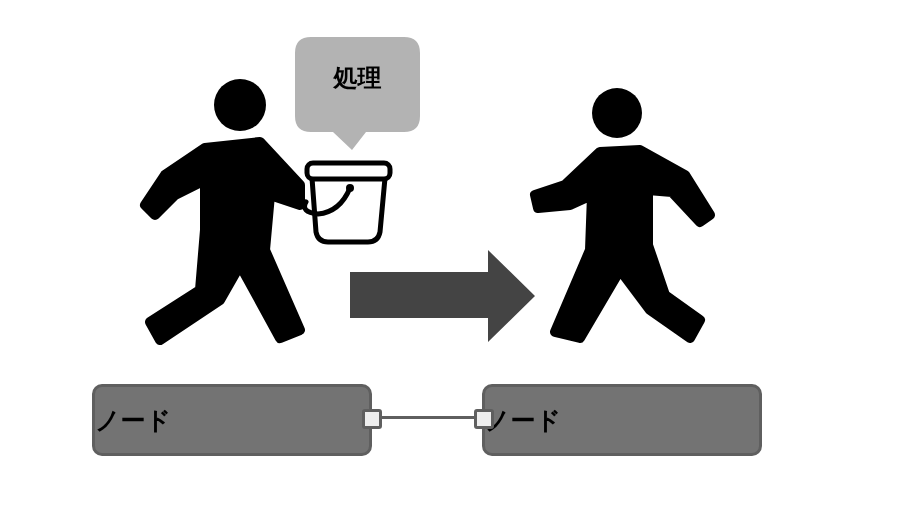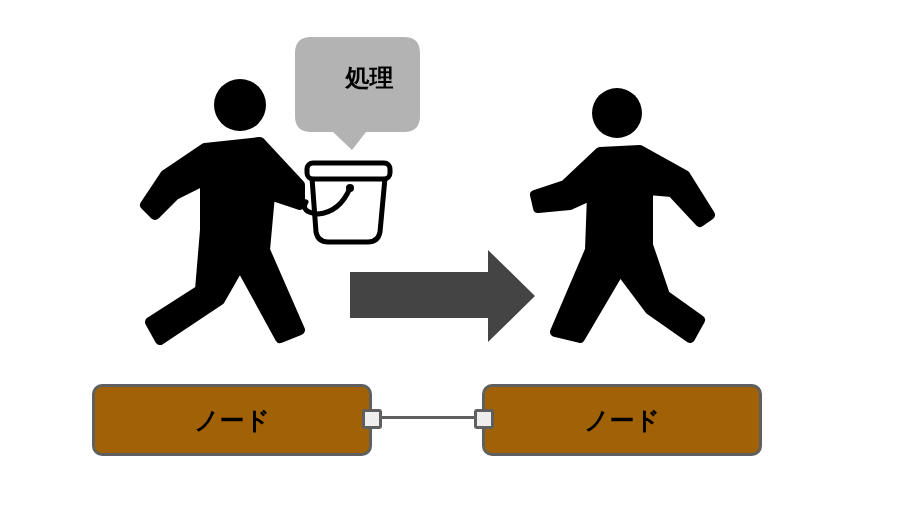--- a/index.html
+++ b/index.html
@@ -1,19 +1,19 @@
 <!DOCTYPE html>
 <html><head>
 <meta charset="utf-8">
 <style>
   html,body{margin:0;padding:0;background:#ffffff;}
   body{width:906px;height:513px;position:relative;overflow:hidden;font-family:"DejaVu Sans",sans-serif;}
   .layer{position:absolute;left:0;top:0;}
-  .bubble-text{position:absolute;left:295px;top:62px;width:125px;text-align:center;font-size:24px;font-weight:bold;color:#000;margin-left:12px;}
-  .node{position:absolute;top:384px;width:274px;height:66px;background:#a16207;border:3px solid #5f5f5f;border-radius:10px;box-sizing:content-box;display:flex;align-items:center;justify-content:center;font-size:25px;font-weight:bold;color:#000;}
+  .bubble-text{position:absolute;left:295px;top:62px;width:125px;text-align:center;font-size:24px;font-weight:bold;color:#000;}
+  .node{position:absolute;top:384px;width:274px;height:66px;background:#737373;border:3px solid #5f5f5f;border-radius:10px;box-sizing:content-box;display:flex;align-items:center;font-size:25px;font-weight:bold;color:#000;}
   .port{position:absolute;width:14px;height:14px;background:#eeeeee;border:3px solid #5f5f5f;border-radius:3px;top:409px;}
   .wire{position:absolute;left:380px;top:416px;width:95px;height:3px;background:#5f5f5f;}
 </style>
 </head>
 <body>
 
 <svg class="layer" width="906" height="513" viewBox="0 0 906 513">
 
   <g>
     <path d="M311 37 H404 Q420 37 420 53 V116 Q420 132 404 132 H366 L352 150 L333 132 H311 Q295 132 295 116 V53 Q295 37 311 37 Z" fill="#b3b3b3"></path>

